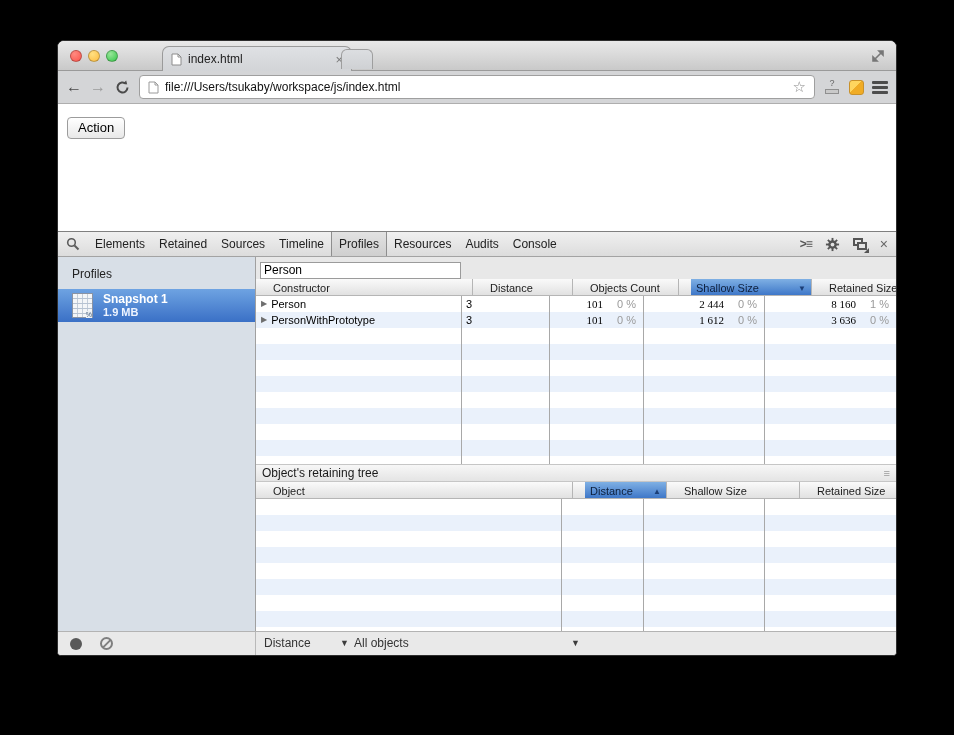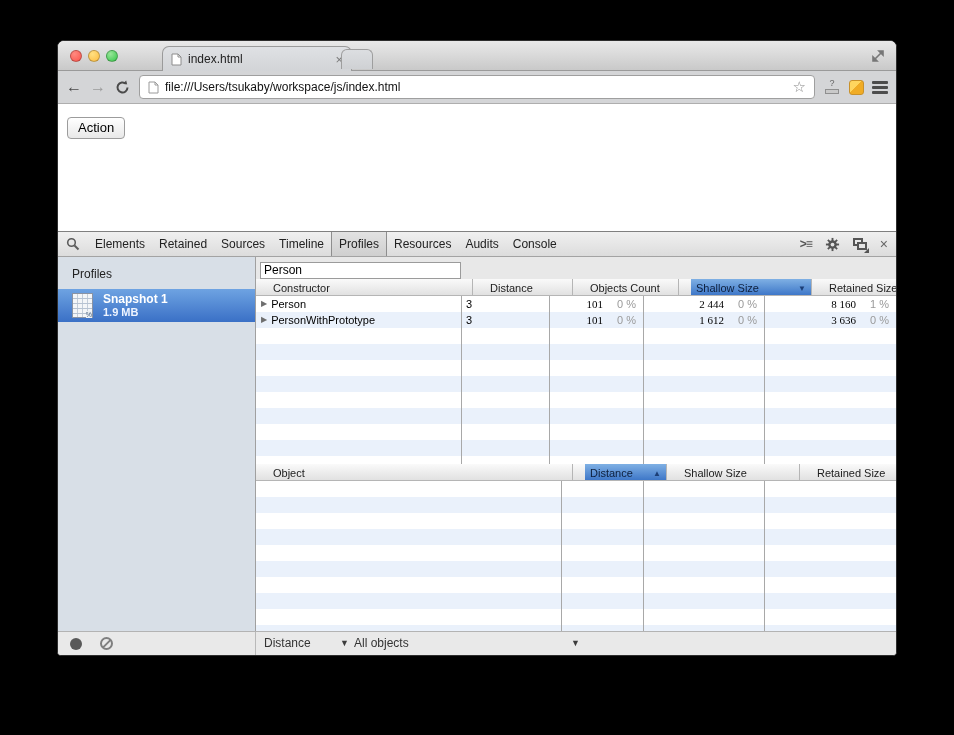--- a/index.html
+++ b/index.html
@@ -306,20 +306,24 @@
                 <span class="val">1 612</span>
                 <span class="pct">0 %</span>
               </div>
               <div class="cell num c-retained">
                 <span class="val">3 636</span>
                 <span class="pct">0 %</span>
               </div>
             </div>
           </div>
 
+          <div class="section-header">
+            <span class="ttl">Object's retaining tree</span>
+            <span class="grip">≡</span>
+          </div>
 
           <div class="tree-header">
             <div class="hcell t-object">Object</div>
             <div class="hcell t-distance sorted">
               <span>Distance</span>
               <span class="sort-arrow">▲</span>
             </div>
             <div class="hcell t-shallow">Shallow Size</div>
             <div class="hcell t-retained">Retained Size</div>
           </div>

